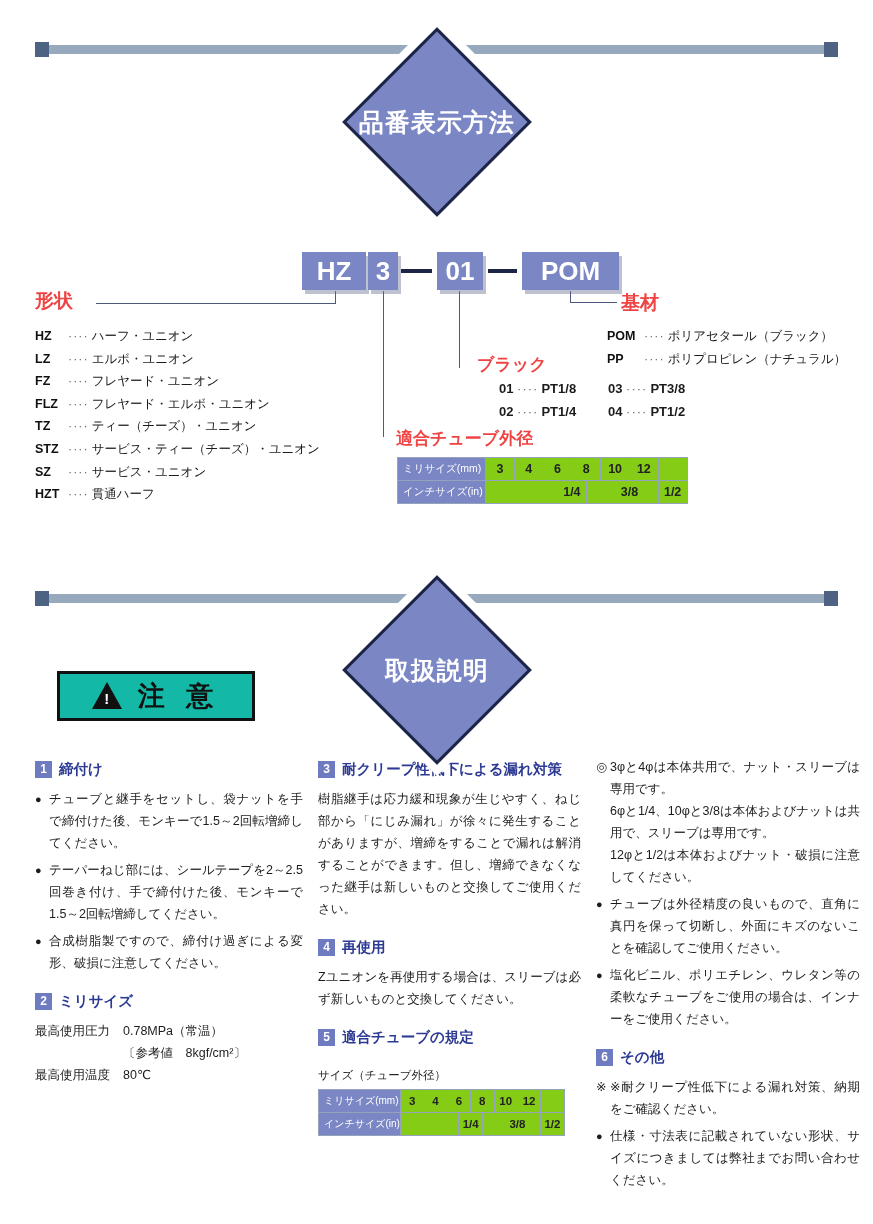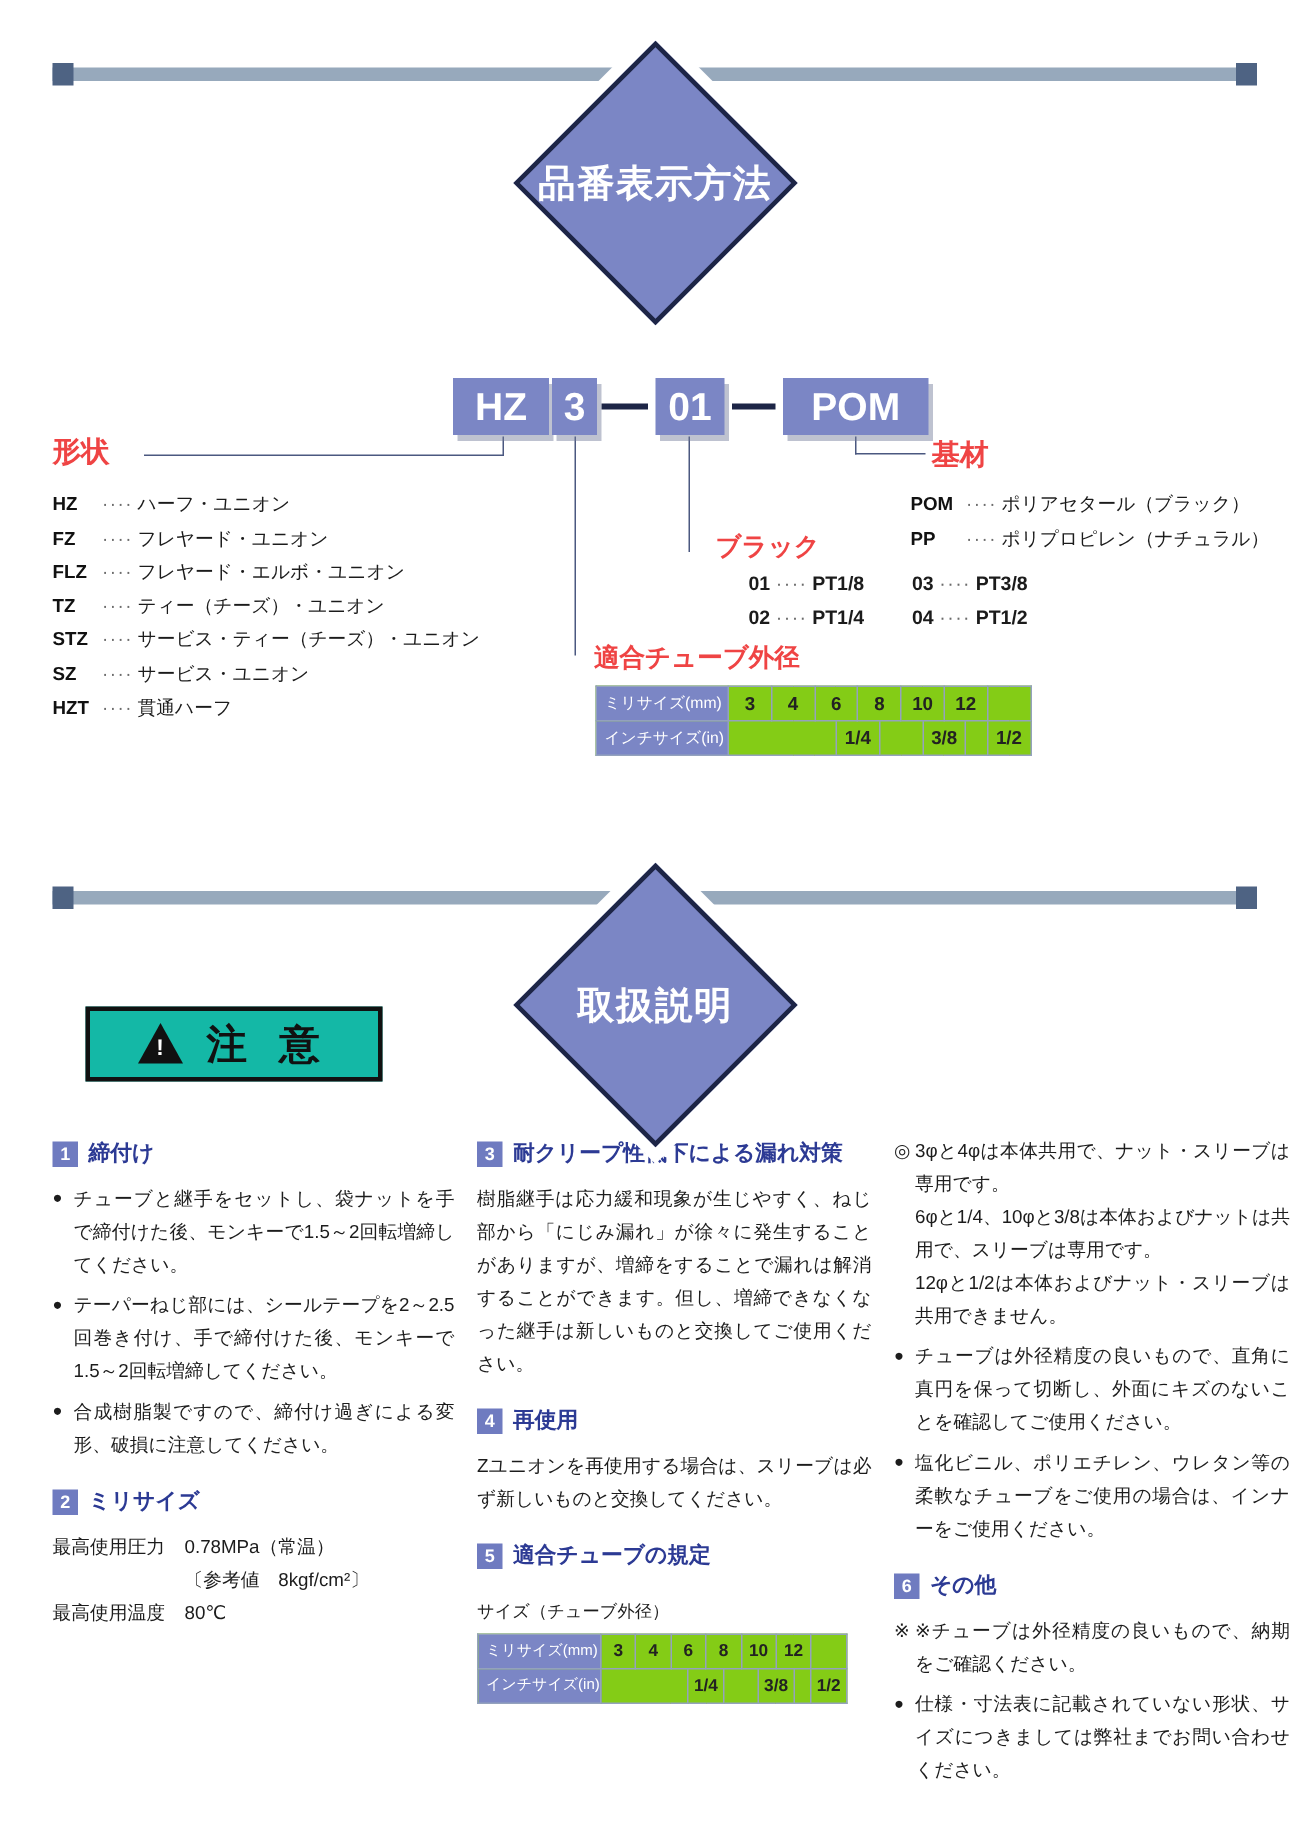--- a/index.html
+++ b/index.html
@@ -125,20 +125,21 @@
   <div class="cline l-pom-v"></div>
   <div class="cline l-pom-h"></div>
 
   <div class="blue-h h-shape">形状</div>
   <div class="blue-h h-material">基材</div>
   <div class="blue-h h-thread">ブラック</div>
   <div class="blue-h h-tube">適合チューブ外径</div>
 
   <div class="code-list shape-list">
     <div><span class="code">HZ</span><span class="dots">····</span><span>ハーフ・ユニオン</span></div>
+    <div><span class="code">LZ</span><span class="dots">····</span><span>エルボ・ユニオン</span></div>
     <div><span class="code">FZ</span><span class="dots">····</span><span>フレヤード・ユニオン</span></div>
     <div><span class="code">FLZ</span><span class="dots">····</span><span>フレヤード・エルボ・ユニオン</span></div>
     <div><span class="code">TZ</span><span class="dots">····</span><span>ティー（チーズ）・ユニオン</span></div>
     <div><span class="code">STZ</span><span class="dots">····</span><span>サービス・ティー（チーズ）・ユニオン</span></div>
     <div><span class="code">SZ</span><span class="dots">····</span><span>サービス・ユニオン</span></div>
     <div><span class="code">HZT</span><span class="dots">····</span><span>貫通ハーフ</span></div>
   </div>
 
   <div class="code-list mat-list">
     <div><span class="code">POM</span><span class="dots">····</span><span>ポリアセタール（ブラック）</span></div>
@@ -269,29 +270,29 @@
       </tr>
     </tbody>
       </table>
   </div>
 
   <div class="col col3">
     <div class="hang">
       <span class="mk">◎</span>
       <p>3φと4φは本体共用で、ナット・スリーブは専用です。</p>
       <p>6φと1/4、10φと3/8は本体およびナットは共用で、スリーブは専用です。</p>
-      <p>12φと1/2は本体およびナット・スリーブは共用できません。</p>
+      <p>12φと1/2は本体およびナット・破損に注意してください。</p>
     </div>
     <div class="bullet" style="margin-top:5px"><span class="mk">●</span><span>チューブは外径精度の良いもので、直角に真円を保って切断し、外面にキズのないことを確認してご使用ください。</span></div>
     <div class="bullet"><span class="mk">●</span><span>塩化ビニル、ポリエチレン、ウレタン等の柔軟なチューブをご使用の場合は、インナーをご使用ください。</span></div>
 
     <div class="sec-h mt">
       <span class="badge">6</span>
       <span class="t">その他</span>
     </div>
     <div class="hang">
       <span class="mk">※</span>
-      <p>※チューブは外径精度の良いもので、納期をご確認ください。</p>
+      <p>※耐クリープ性低下による漏れ対策、納期をご確認ください。</p>
     </div>
     <div class="bullet" style="margin-top:5px"><span class="mk">●</span><span>仕様・寸法表に記載されていない形状、サイズにつきましては弊社までお問い合わせください。</span></div>
   </div>
 
 </div>
 
 </body></html>

